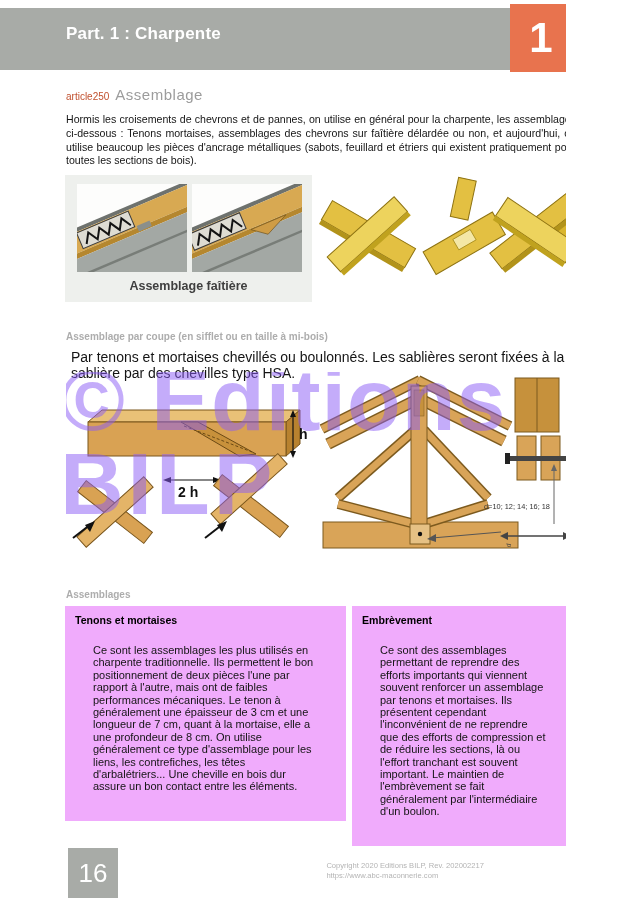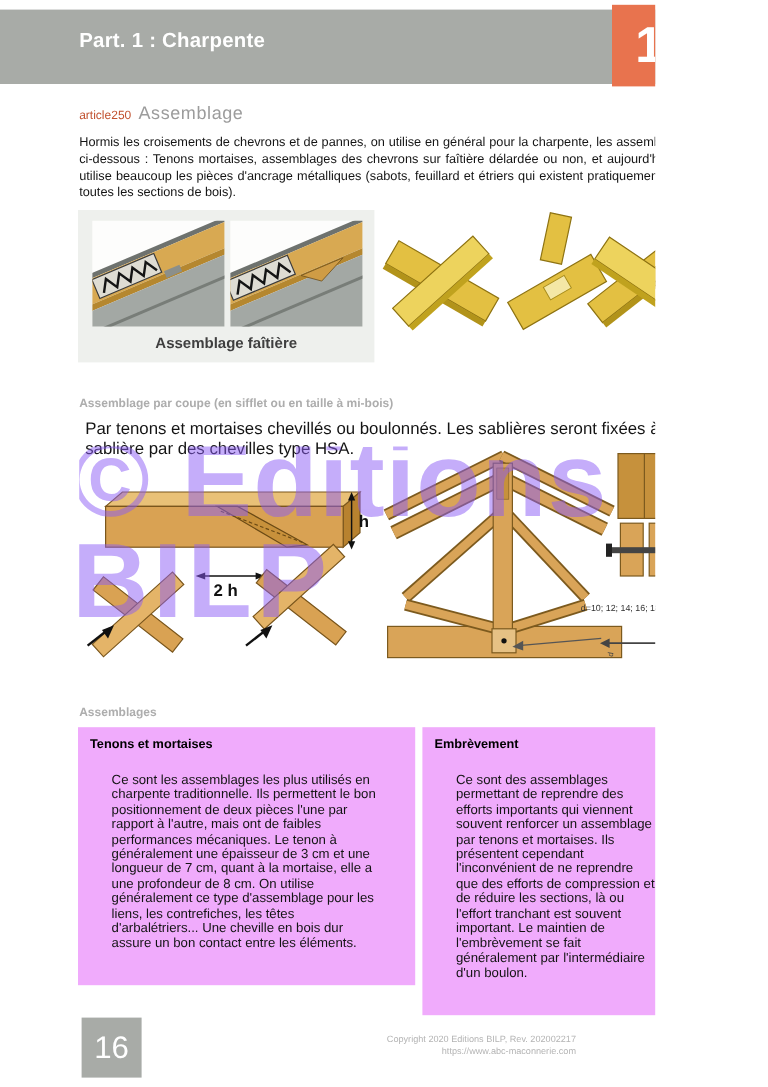--- a/index.html
+++ b/index.html
@@ -1,18 +1,18 @@
 <!DOCTYPE html>
 <html><head>
 <meta charset="utf-8">
 <style>
   html,body { margin:0; padding:0; background:#ffffff; }
   .page {
     position:relative; width:546px; height:906px; background:#ffffff;
-    font-family:"Liberation Sans", sans-serif; color:#111; overflow:hidden;
+    font-family:"Liberation Sans", sans-serif; color:#111; overflow:hidden;padding-left:20px;
   }
   
   .band { position:absolute; left:0; top:8px; width:640px; height:62px; background:#a8aba7; }
   .band-title { position:absolute; left:66px; top:24px; font-size:17px; font-weight:bold; color:#ffffff; letter-spacing:0.2px; }
   .chapter-box { position:absolute; left:510px; top:4px; width:62px; height:68px; background:#e8734e; display:flex; align-items:center; justify-content:center; }
   .chapter-box span { color:#fff; font-size:42px; font-weight:bold; line-height:1; }
   
   .article-head { position:absolute; left:66px; top:86px; }
   .article-tag { font-size:10px; font-weight:normal; color:#c1512f; margin-right:6px; vertical-align:baseline; }
   .article-title { font-size:15px; color:#9c9c9c; letter-spacing:0.5px; }
@@ -36,21 +36,21 @@
   
   .assemblages-head { position:absolute; left:66px; top:589px; font-size:10px; font-weight:bold; color:#adadad; }
   .infobox { position:absolute; top:606px; background:#f0abfc; box-sizing:border-box; padding:8px 10px 10px 10px; }
   .infobox.left { left:65px; width:281px; }
   .infobox.right { left:352px; width:224px; }
   .infobox h3 { margin:0 0 2px 0; font-size:10.6px; font-weight:bold; color:#000; }
   .infobox p { margin:18px; font-size:11px; line-height:12.4px; color:#141414; }
   
   .pagenum-box { position:absolute; left:68px; top:848px; width:50px; height:50px; background:#a8aba7; display:flex; align-items:center; justify-content:center; }
   .pagenum-box span { color:#fff; font-size:26px; line-height:1; }
-  .copyright { position:absolute; right:66px; top:861px; text-align:right; font-size:7.6px; line-height:10px; color:#b4b4b4; }
+  .copyright { position:absolute; right:82px; top:861px; font-size:7.6px; line-height:10px; color:#b4b4b4; }
   svg text { font-family:"Liberation Sans", sans-serif; }
 </style>
 </head>
 <body>
 
 <div class="page">
 
   <div class="band"></div>
   <div class="band-title">Part. 1 : Charpente</div>
   <div class="chapter-box">

